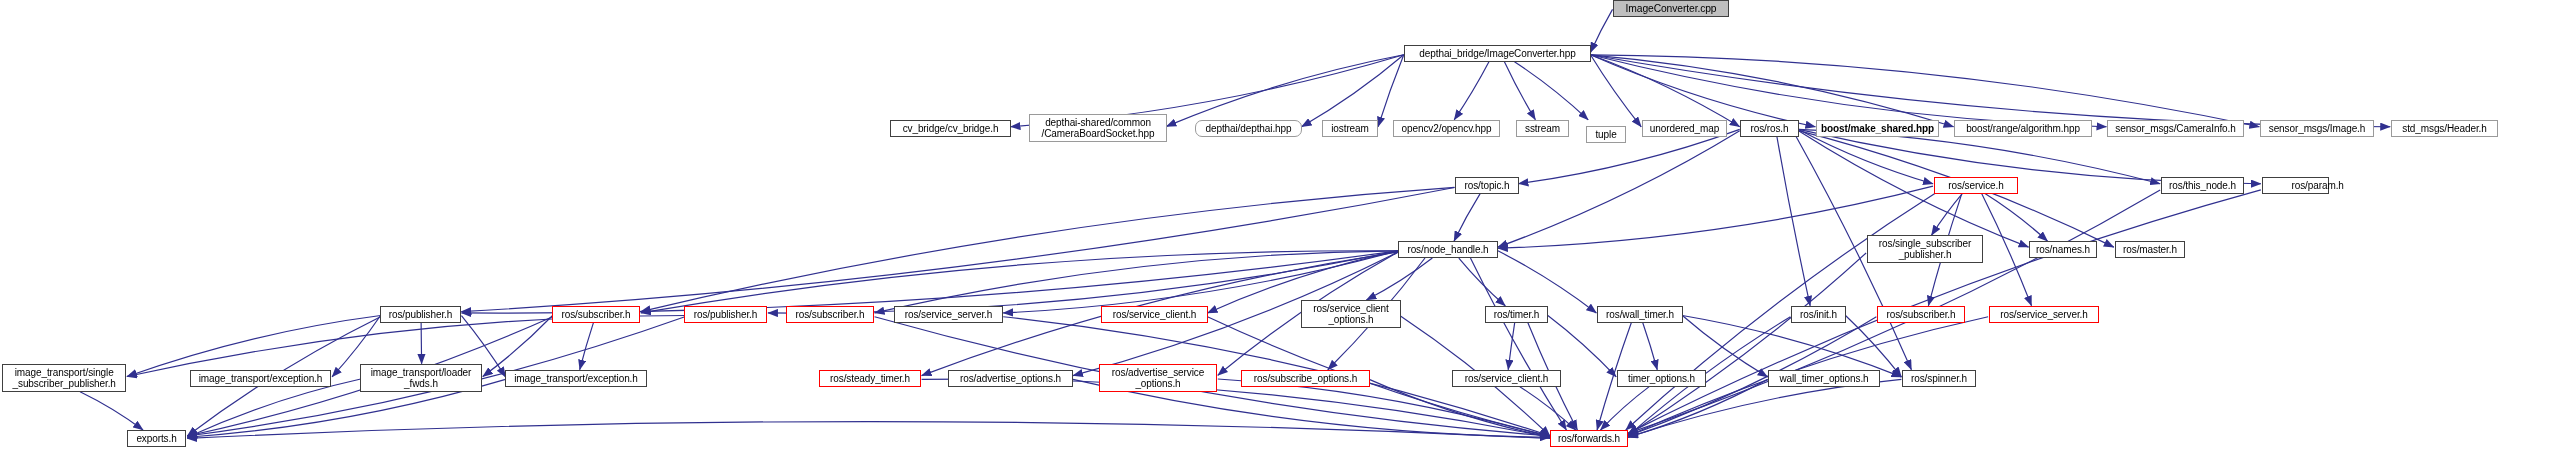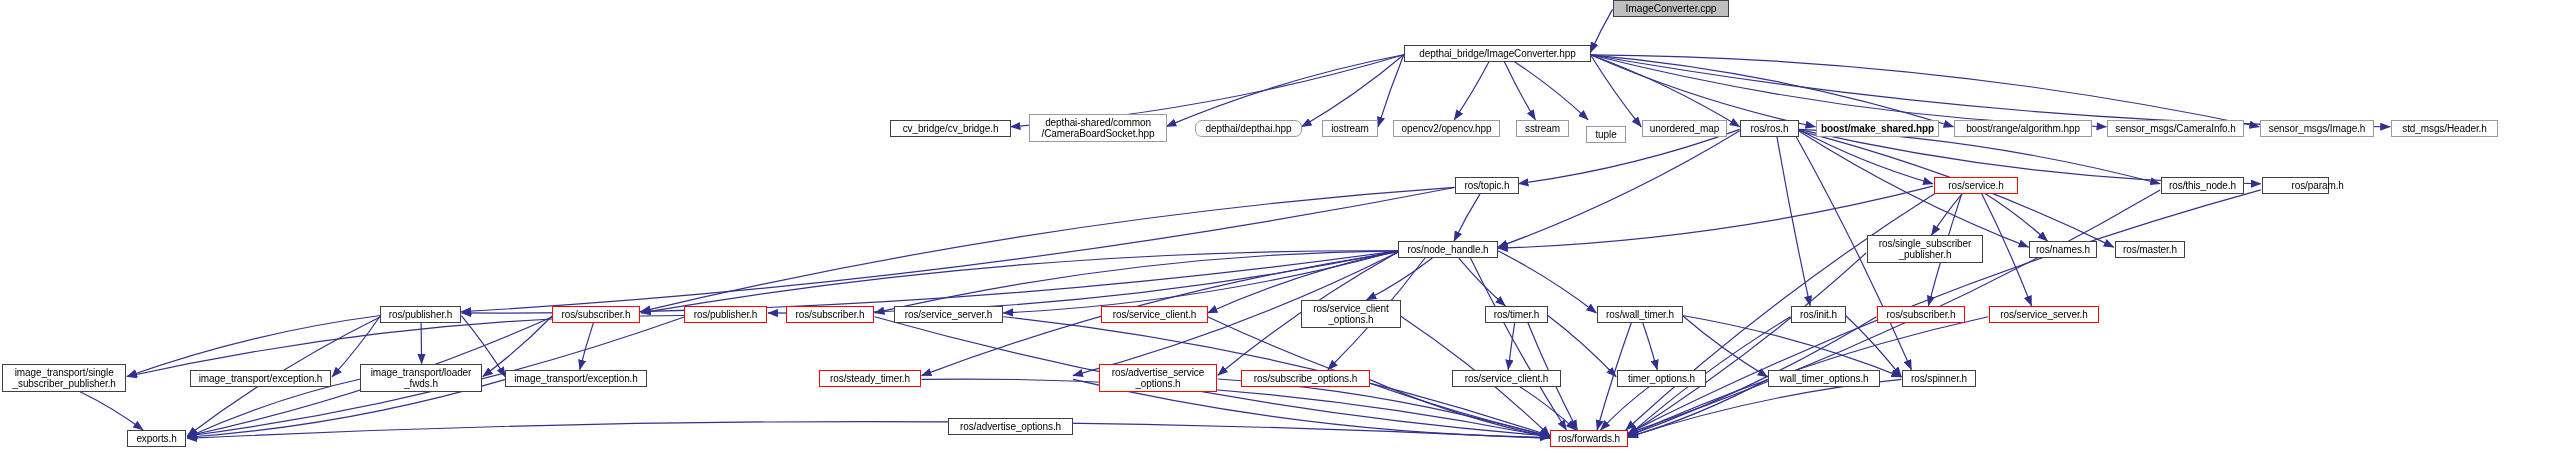--- a/index.html
+++ b/index.html
@@ -197,21 +197,21 @@
       <div class="gnode thick" style="left: 1791px; top: 306px; width: 55px; height: 17px;">ros/init.h</div>
       <div class="gnode red" style="left: 1877px; top: 306px; width: 88px; height: 17px;">ros/subscriber.h</div>
       <div class="gnode red" style="left: 1989px; top: 306px; width: 110px; height: 17px;">ros/service_server.h</div>
       <div class="gnode thick" style="left: 2.2px; top: 364px; width: 124px; height: 28px;">image_transport/single
 _subscriber_publisher.h</div>
       <div class="gnode thick" style="left: 190px; top: 370px; width: 141px; height: 17px;">image_transport/exception.h</div>
       <div class="gnode thick" style="left: 360px; top: 364px; width: 122px; height: 28px;">image_transport/loader
 _fwds.h</div>
       <div class="gnode thick" style="left: 505px; top: 370px; width: 142px; height: 17px;">image_transport/exception.h</div>
       <div class="gnode red" style="left: 819px; top: 370px; width: 102px; height: 17px;">ros/steady_timer.h</div>
-      <div class="gnode thick" style="left: 948px; top: 370px; width: 125px; height: 17px; margin-top: 48px;">ros/advertise_options.h</div>
+      <div class="gnode thick" style="left: 948px; top: 370px; width: 125px; height: 17px;">ros/advertise_options.h</div>
       <div class="gnode red" style="left: 1099px; top: 364px; width: 118px; height: 28px;">ros/advertise_service
 _options.h</div>
       <div class="gnode red" style="left: 1241px; top: 370px; width: 129px; height: 17px;">ros/subscribe_options.h</div>
       <div class="gnode thick" style="left: 1452px; top: 370px; width: 109px; height: 17px;">ros/service_client.h</div>
       <div class="gnode thick" style="left: 1617px; top: 370px; width: 89px; height: 17px;">timer_options.h</div>
       <div class="gnode thick" style="left: 1768px; top: 370px; width: 112px; height: 17px;">wall_timer_options.h</div>
       <div class="gnode thick" style="left: 1902px; top: 370px; width: 74px; height: 17px;">ros/spinner.h</div>
       <div class="gnode thick" style="left: 127px; top: 430px; width: 59px; height: 17px;">exports.h</div>
       <div class="gnode red" style="left: 1550px; top: 430px; width: 78px; height: 17px;">ros/forwards.h</div>
     </div>

